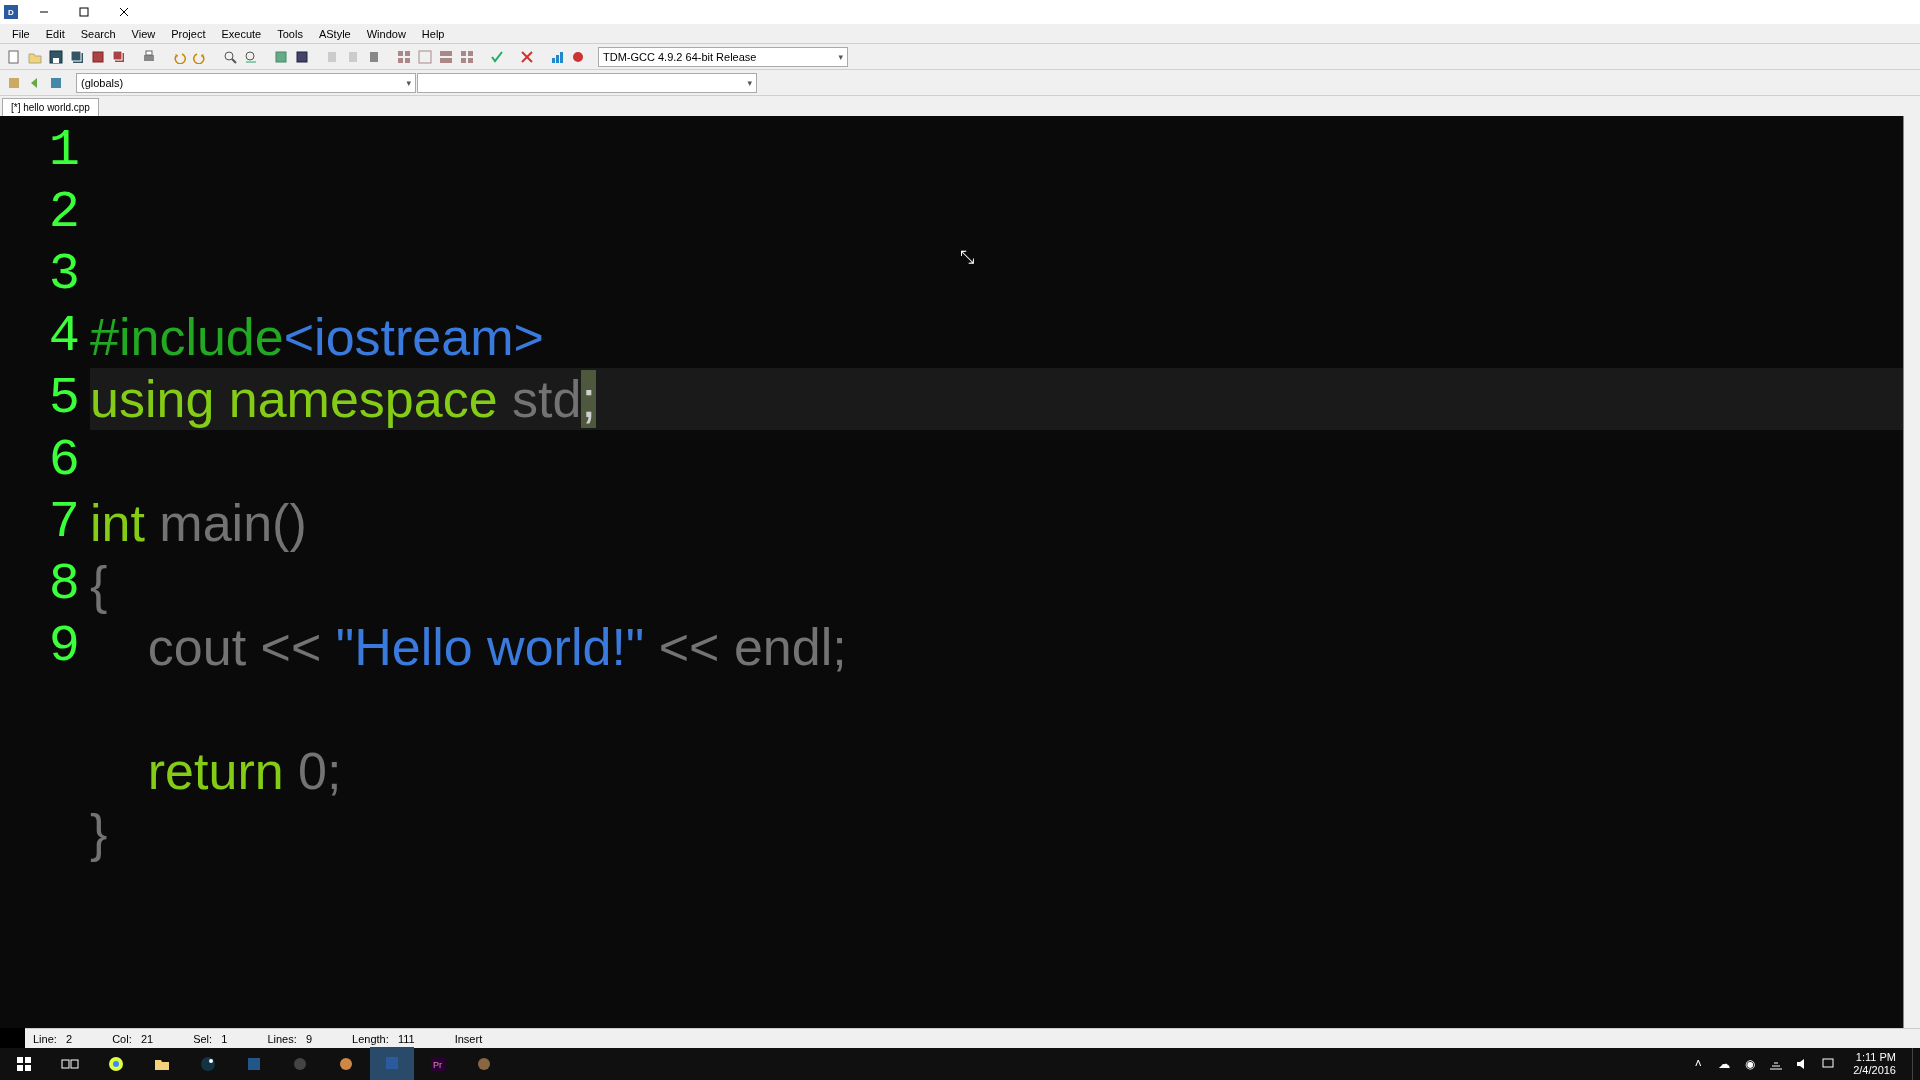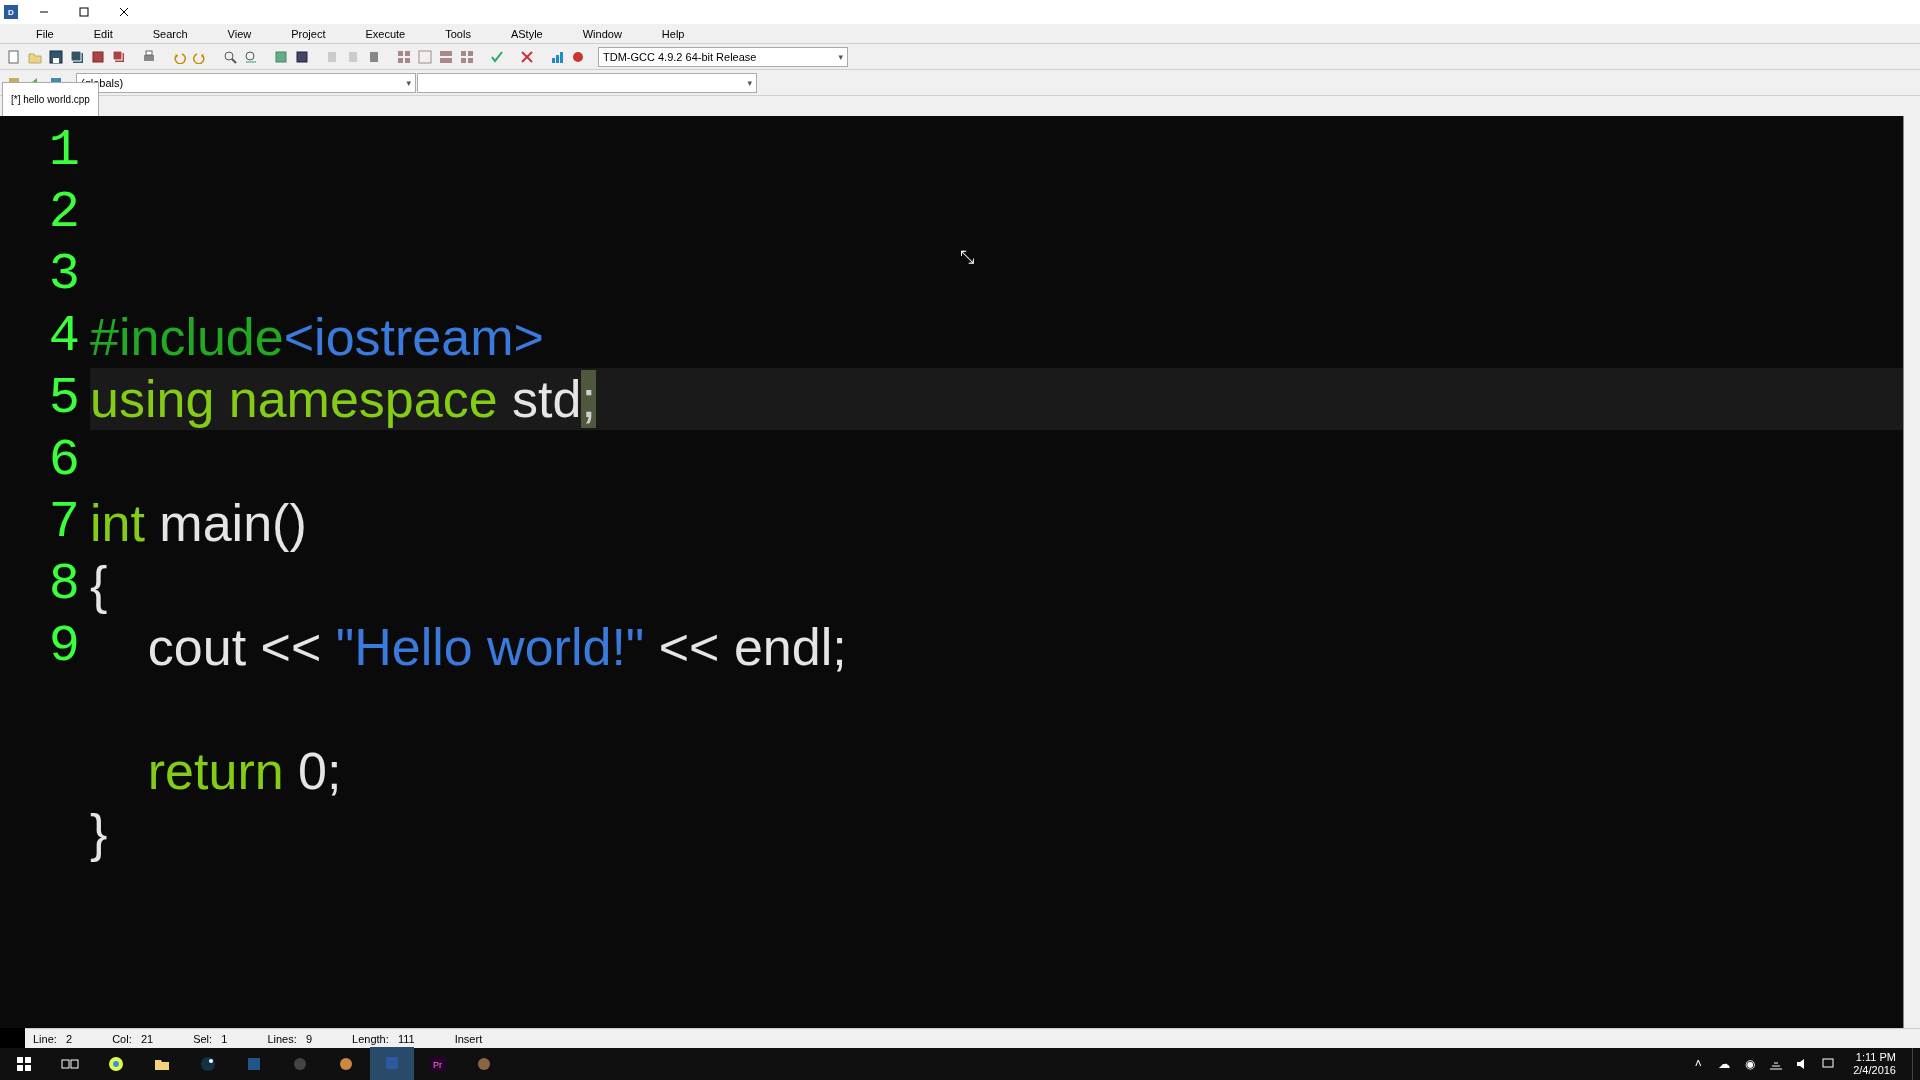--- a/index.html
+++ b/index.html
@@ -4,42 +4,42 @@
 <style>
 * { margin: 0; padding: 0; box-sizing: border-box; font-family: "Segoe UI", Tahoma, sans-serif; }
 body { width: 1920px; height: 1080px; overflow: hidden; background: #000; display: flex; flex-direction: column; }
 .titlebar { height: 24px; background: #fff; color: #000; display: flex; align-items: center; font-size: 11px; padding: 0 4px; }
 .titlebar .app-icon { width: 14px; height: 14px; background: #2a5aa0; margin-right: 6px; display: flex; align-items: center; justify-content: center; color: #fff; font-size: 8px; font-weight: bold; }
 .titlebar .title-text { flex: 1; }
 .titlebar .win-btns { display: flex; gap: 0; }
 .titlebar .win-btn { width: 40px; height: 24px; display: flex; align-items: center; justify-content: center; font-size: 12px; cursor: pointer; }
 
 .menubar { height: 20px; background: #f0f0f0; display: flex; align-items: center; font-size: 11px; padding: 0 4px; border-bottom: 1px solid #d0d0d0; }
-.menubar .menu-item { padding: 2px 8px; cursor: pointer; margin-left: 24px; }
+.menubar .menu-item { padding: 2px 8px; cursor: pointer; }
 
 .toolbar { height: 26px; background: #f0f0f0; display: flex; align-items: center; padding: 1px 4px; border-bottom: 1px solid #d0d0d0; gap: 1px; }
 .tb-btn { width: 20px; height: 20px; display: flex; align-items: center; justify-content: center; cursor: pointer; border: 1px solid transparent; font-size: 12px; }
 .tb-sep { width: 4px; height: 20px; margin: 0 2px; }
 .tb-combo { height: 20px; font-size: 11px; border: 1px solid #aaa; background: #fff; padding: 0 4px; display: flex; align-items: center; justify-content: space-between; }
 .tb-combo .arrow { margin-left: 8px; font-size: 9px; color: #555; }
 
 .toolbar2 { height: 26px; background: #f0f0f0; display: flex; align-items: center; padding: 1px 4px; border-bottom: 1px solid #d0d0d0; gap: 1px; }
 
 .tab-strip { height: 20px; background: #f0f0f0; display: flex; align-items: flex-end; padding: 0 2px; }
-.file-tab { height: 34px; background: #fff; border: 1px solid #aaa; border-bottom: none; font-size: 10px; padding: 1px 8px; display: flex; align-items: center; }
+.file-tab { height: 18px; background: #fff; border: 1px solid #aaa; border-bottom: none; font-size: 10px; padding: 1px 8px; display: flex; align-items: center; }
 
 .editor-wrap { flex: 1; display: flex; background: #0a0a0a; position: relative; }
 .gutter { width: 90px; background: #0a0a0a; padding-top: 4px; }
 .gutter .ln { height: 62px; text-align: right; padding-right: 10px; color: #3aff3a; font-family: "Consolas","Courier New",monospace; font-size: 52px; line-height: 62px; font-weight: normal; }
 .code-area { flex: 1; background: #0a0a0a; padding-top: 4px; font-family: "Consolas","Courier New",monospace; font-size: 52px; line-height: 62px; white-space: pre; color: #d0d0d0; position: relative; }
 .code-line { height: 62px; }
 .code-line.current { background: #1a1a1a; }
 .kw-pp { color: #22a822; }
 .kw-green { color: #84cc16; }
-.kw-white { color: #e5e5e5; }
+.kw-white { color: #737373; }
 .kw-str { color: #3a7add; }
 .kw-cursor { background: rgba(120,140,90,.55); }
 .cursor-mark { position: absolute; left: 870px; top: 110px; font-size: 18px; color: #fff; pointer-events: none; }
 
 .vscroll { width: 17px; background: #f0f0f0; border-left: 1px solid #888; }
 
 .statusbar { height: 20px; background: #f0f0f0; border-top: 1px solid #ccc; display: flex; align-items: center; font-size: 11px; color: #000; padding: 0 8px; gap: 40px; margin-left: 25px; }
 
 .taskbar { height: 32px; background: #101010; display: flex; align-items: center; color: #fff; font-size: 11px; }
 .taskbar .tb-left { display: flex; align-items: center; gap: 2px; padding-left: 2px; }

